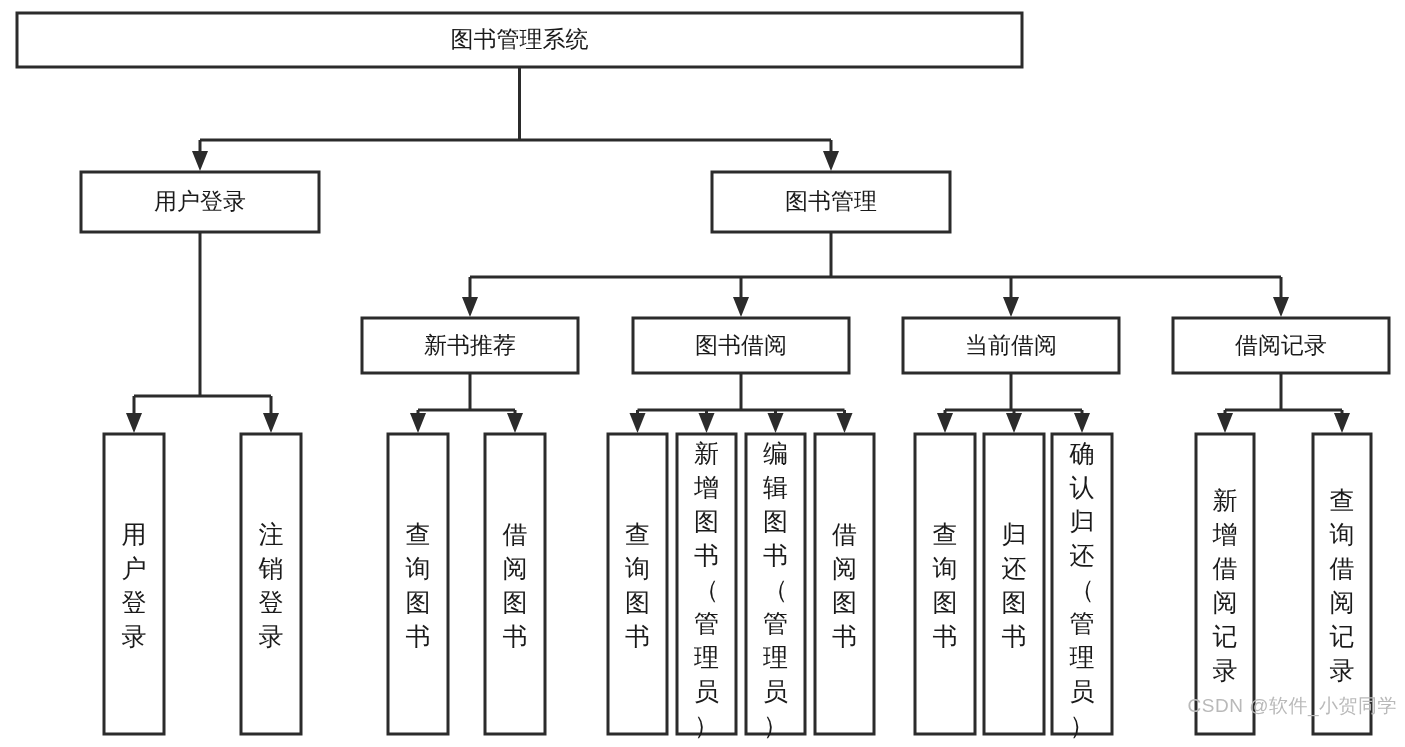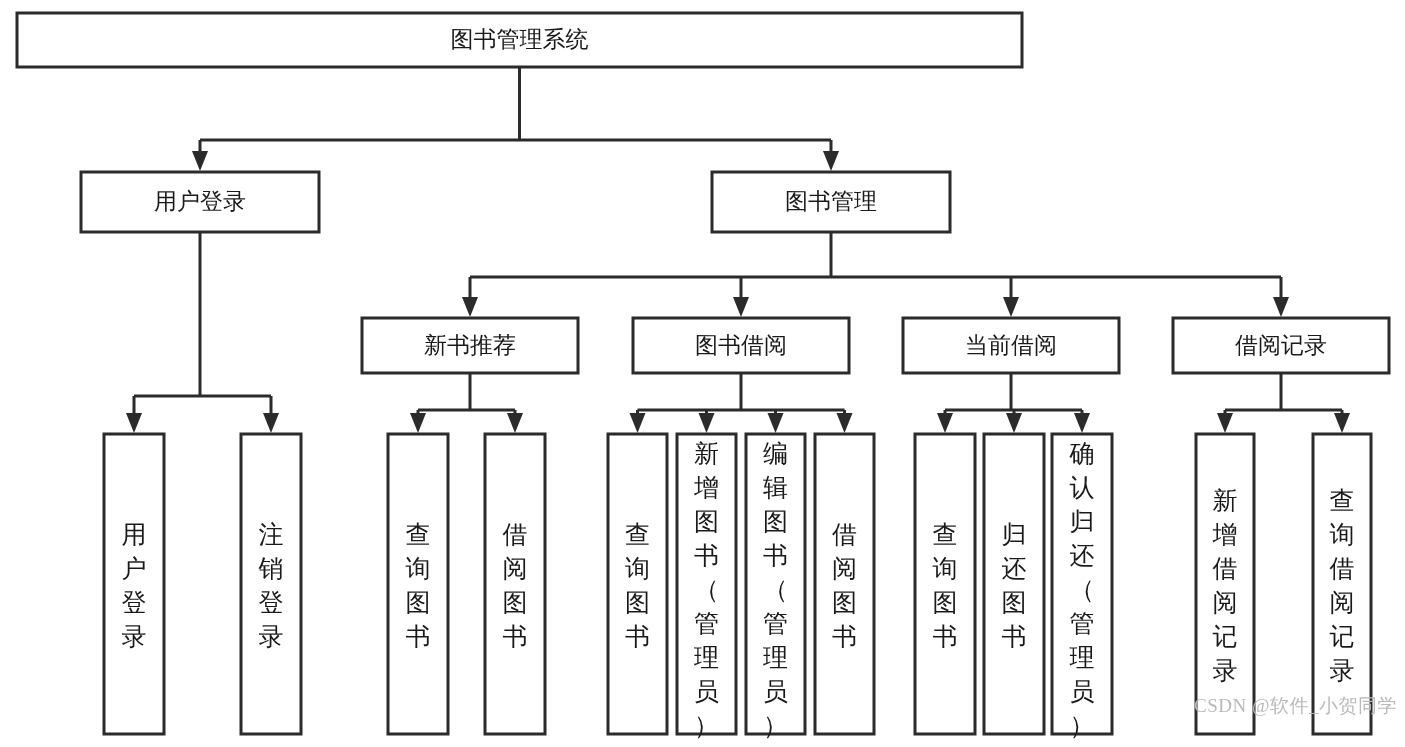--- a/index.html
+++ b/index.html
@@ -51,21 +51,21 @@
   .node-label-v {
     font-family: "Liberation Sans", "DejaVu Sans", sans-serif;
     font-size: 25px;
     fill: #1a1a1a;
     text-anchor: middle;
   }
   .watermark {
     position: absolute;
     right: 8px;
     bottom: 6px;
-    font-family: Liberation Serif, serif;
+    font-family: Liberation Sans, sans-serif;
     font-size: 19px;
     color: #b9b9b9;
     letter-spacing: 0.5px;
     white-space: nowrap;
     pointer-events: none;
   }
 </style>
 </head>
 <body>
 

